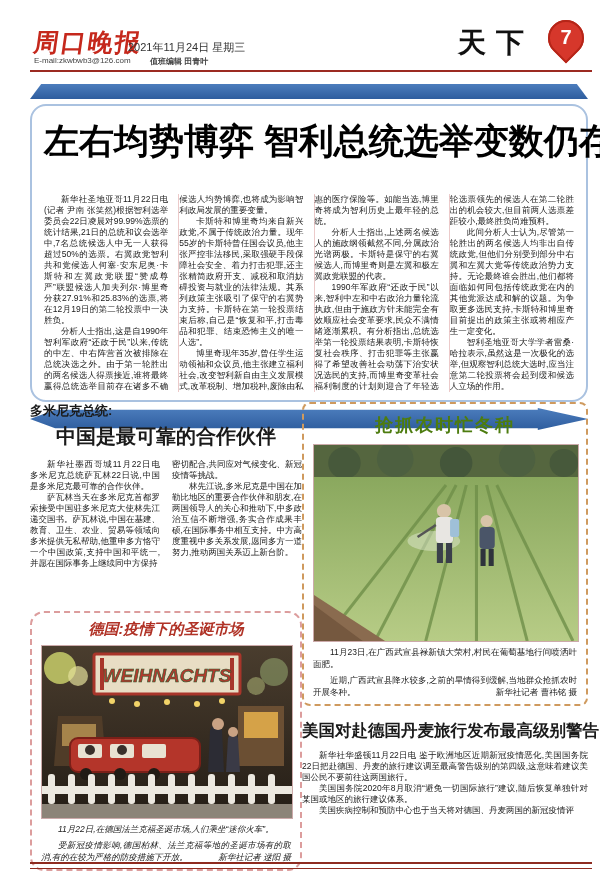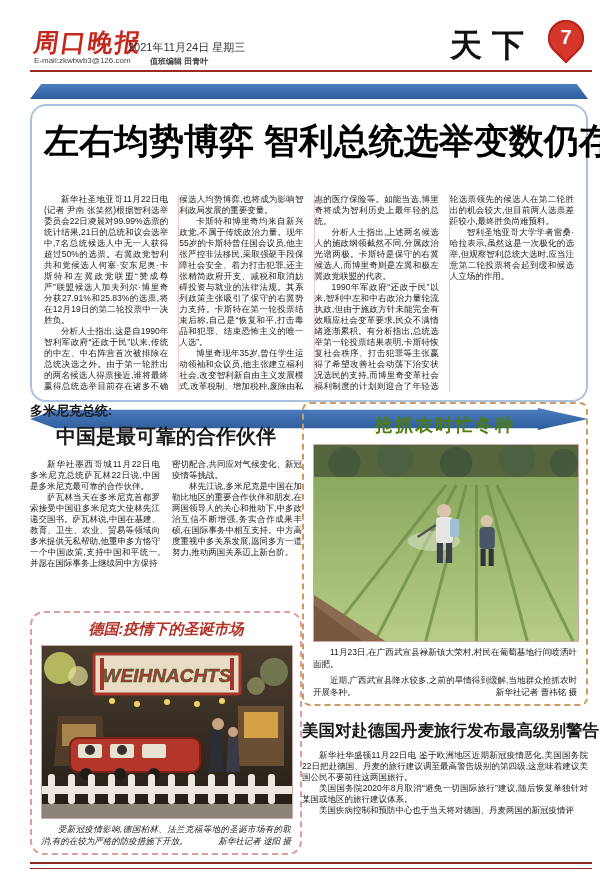--- a/index.html
+++ b/index.html
@@ -6,21 +6,21 @@
   .page{position:relative;width:600px;height:893px;margin:0 auto;background:#fff;
         font-family:"Liberation Sans","DejaVu Sans",sans-serif;color:#1a1a1a;overflow:hidden;}
   
   .masthead{position:absolute;left:34px;top:26px;color:#c5281c;
             font-family:"DejaVu Serif",serif;font-weight:900;font-size:25px;
             transform:skewX(-8deg);letter-spacing:2px;}
   .hdr-date{position:absolute;left:128px;top:40px;font-size:11px;color:#333;}
   .hdr-mail{position:absolute;left:34px;top:56px;font-size:8px;color:#444;}
   .hdr-editor{position:absolute;left:150px;top:56px;font-size:8px;color:#444;font-weight:bold;}
   .section-name{position:absolute;right:66px;top:24px;font-family:"DejaVu Serif",serif;
-                font-weight:900;font-size:32px;letter-spacing:10px;color:#111;}
+                font-weight:900;font-size:28px;letter-spacing:10px;color:#111;}
   .pin{position:absolute;right:16px;top:20px;width:36px;height:36px;background:#d6372b;
        border-radius:50% 50% 50% 0;transform:rotate(-45deg);box-shadow:inset 0 0 0 2px #b52518;}
   .pin span{display:block;width:36px;height:36px;line-height:34px;text-align:center;
             transform:rotate(45deg);color:#fff;font-size:20px;font-weight:900;}
   .hdr-rule{position:absolute;left:30px;right:8px;top:70px;border-top:2.5px solid #9c2a21;}
   
   .lead{position:absolute;left:30px;right:12px;top:84px;}
   .ribbon-top{height:15px;background:linear-gradient(#4c7dbd,#2e5d9e);
               clip-path:polygon(2% 0,98% 0,100% 100%,0 100%);}
   .lead-frame{border:2px solid #aac2e0;border-radius:16px;margin-top:5px;padding:4px 12px 8px;}
@@ -90,20 +90,21 @@
           <p class="body-p ind">博里奇现年35岁,曾任学生运动领袖和众议员,他主张建立福利社会,改变智利新自由主义发展模式,改革税制、增加税种,废除由私营企业管理养老金的制度,实现普</p>
         </div>
         <div class="lcol">
           <p class="body-p">惠的医疗保险等。如能当选,博里奇将成为智利历史上最年轻的总统。</p>
           <p class="body-p ind">分析人士指出,上述两名候选人的施政纲领截然不同,分属政治光谱两极。卡斯特是保守的右翼候选人,而博里奇则是左翼和极左翼政党联盟的代表。</p>
           <p class="body-p ind">1990年军政府“还政于民”以来,智利中左和中右政治力量轮流执政,但由于施政方针未能完全有效顺应社会变革要求,民众不满情绪逐渐累积。有分析指出,总统选举第一轮投票结果表明,卡斯特恢复社会秩序、打击犯罪等主张赢得了希望改善社会动荡下治安状况选民的支持,而博里奇变革社会福利制度的计划则迎合了年轻选民意愿。</p>
 
         </div>
         <div class="lcol">
           <p class="body-p">轮选票领先的候选人在第二轮胜出的机会较大,但目前两人选票差距较小,最终胜负尚难预料。</p>
+          <p class="body-p ind">此间分析人士认为,尽管第一轮胜出的两名候选人均非出自传统政党,但他们分别受到部分中右翼和左翼大党等传统政治势力支持。无论最终谁会胜出,他们都将面临如何同包括传统政党在内的其他党派达成和解的议题。为争取更多选民支持,卡斯特和博里奇目前提出的政策主张或将相应产生一定变化。</p>
           <p class="body-p ind">智利圣地亚哥大学学者雷桑·哈拉表示,虽然这是一次极化的选举,但观察智利总统大选时,应当注意第二轮投票将会起到缓和候选人立场的作用。</p>
         </div>
       </div>
     </div>
     <div class="ribbon-bottom"></div>
   </section>
 
   <div class="cols-wrap">
 
     <div class="half-left">
@@ -173,20 +174,21 @@
               <rect x="106" y="128" width="7" height="30" rx="3"></rect>
             <rect x="126" y="128" width="7" height="30" rx="3"></rect>
               <rect x="146" y="128" width="7" height="30" rx="3"></rect>
             <rect x="166" y="128" width="7" height="30" rx="3"></rect>
               <rect x="186" y="128" width="7" height="30" rx="3"></rect>
             <rect x="206" y="128" width="7" height="30" rx="3"></rect>
               <rect x="226" y="128" width="7" height="30" rx="3"></rect>
           </g>
           <rect x="0" y="158" width="250" height="14" fill="#8c8478"></rect>
         </svg>
+        <p class="cap ind">11月22日,在德国法兰克福圣诞市场,人们乘坐“迷你火车”。</p>
         <p class="cap ind">
           <span>受新冠疫情影响,德国柏林、法兰克福等地的圣诞市场有的取消,有的在较为严格的防疫措施下开放。</span>
           <span class="credit">新华社记者 逯阳 摄</span>
         </p>
       </section>
     </div>
 
     <div class="half-right">
 
       <section class="farm-box">

